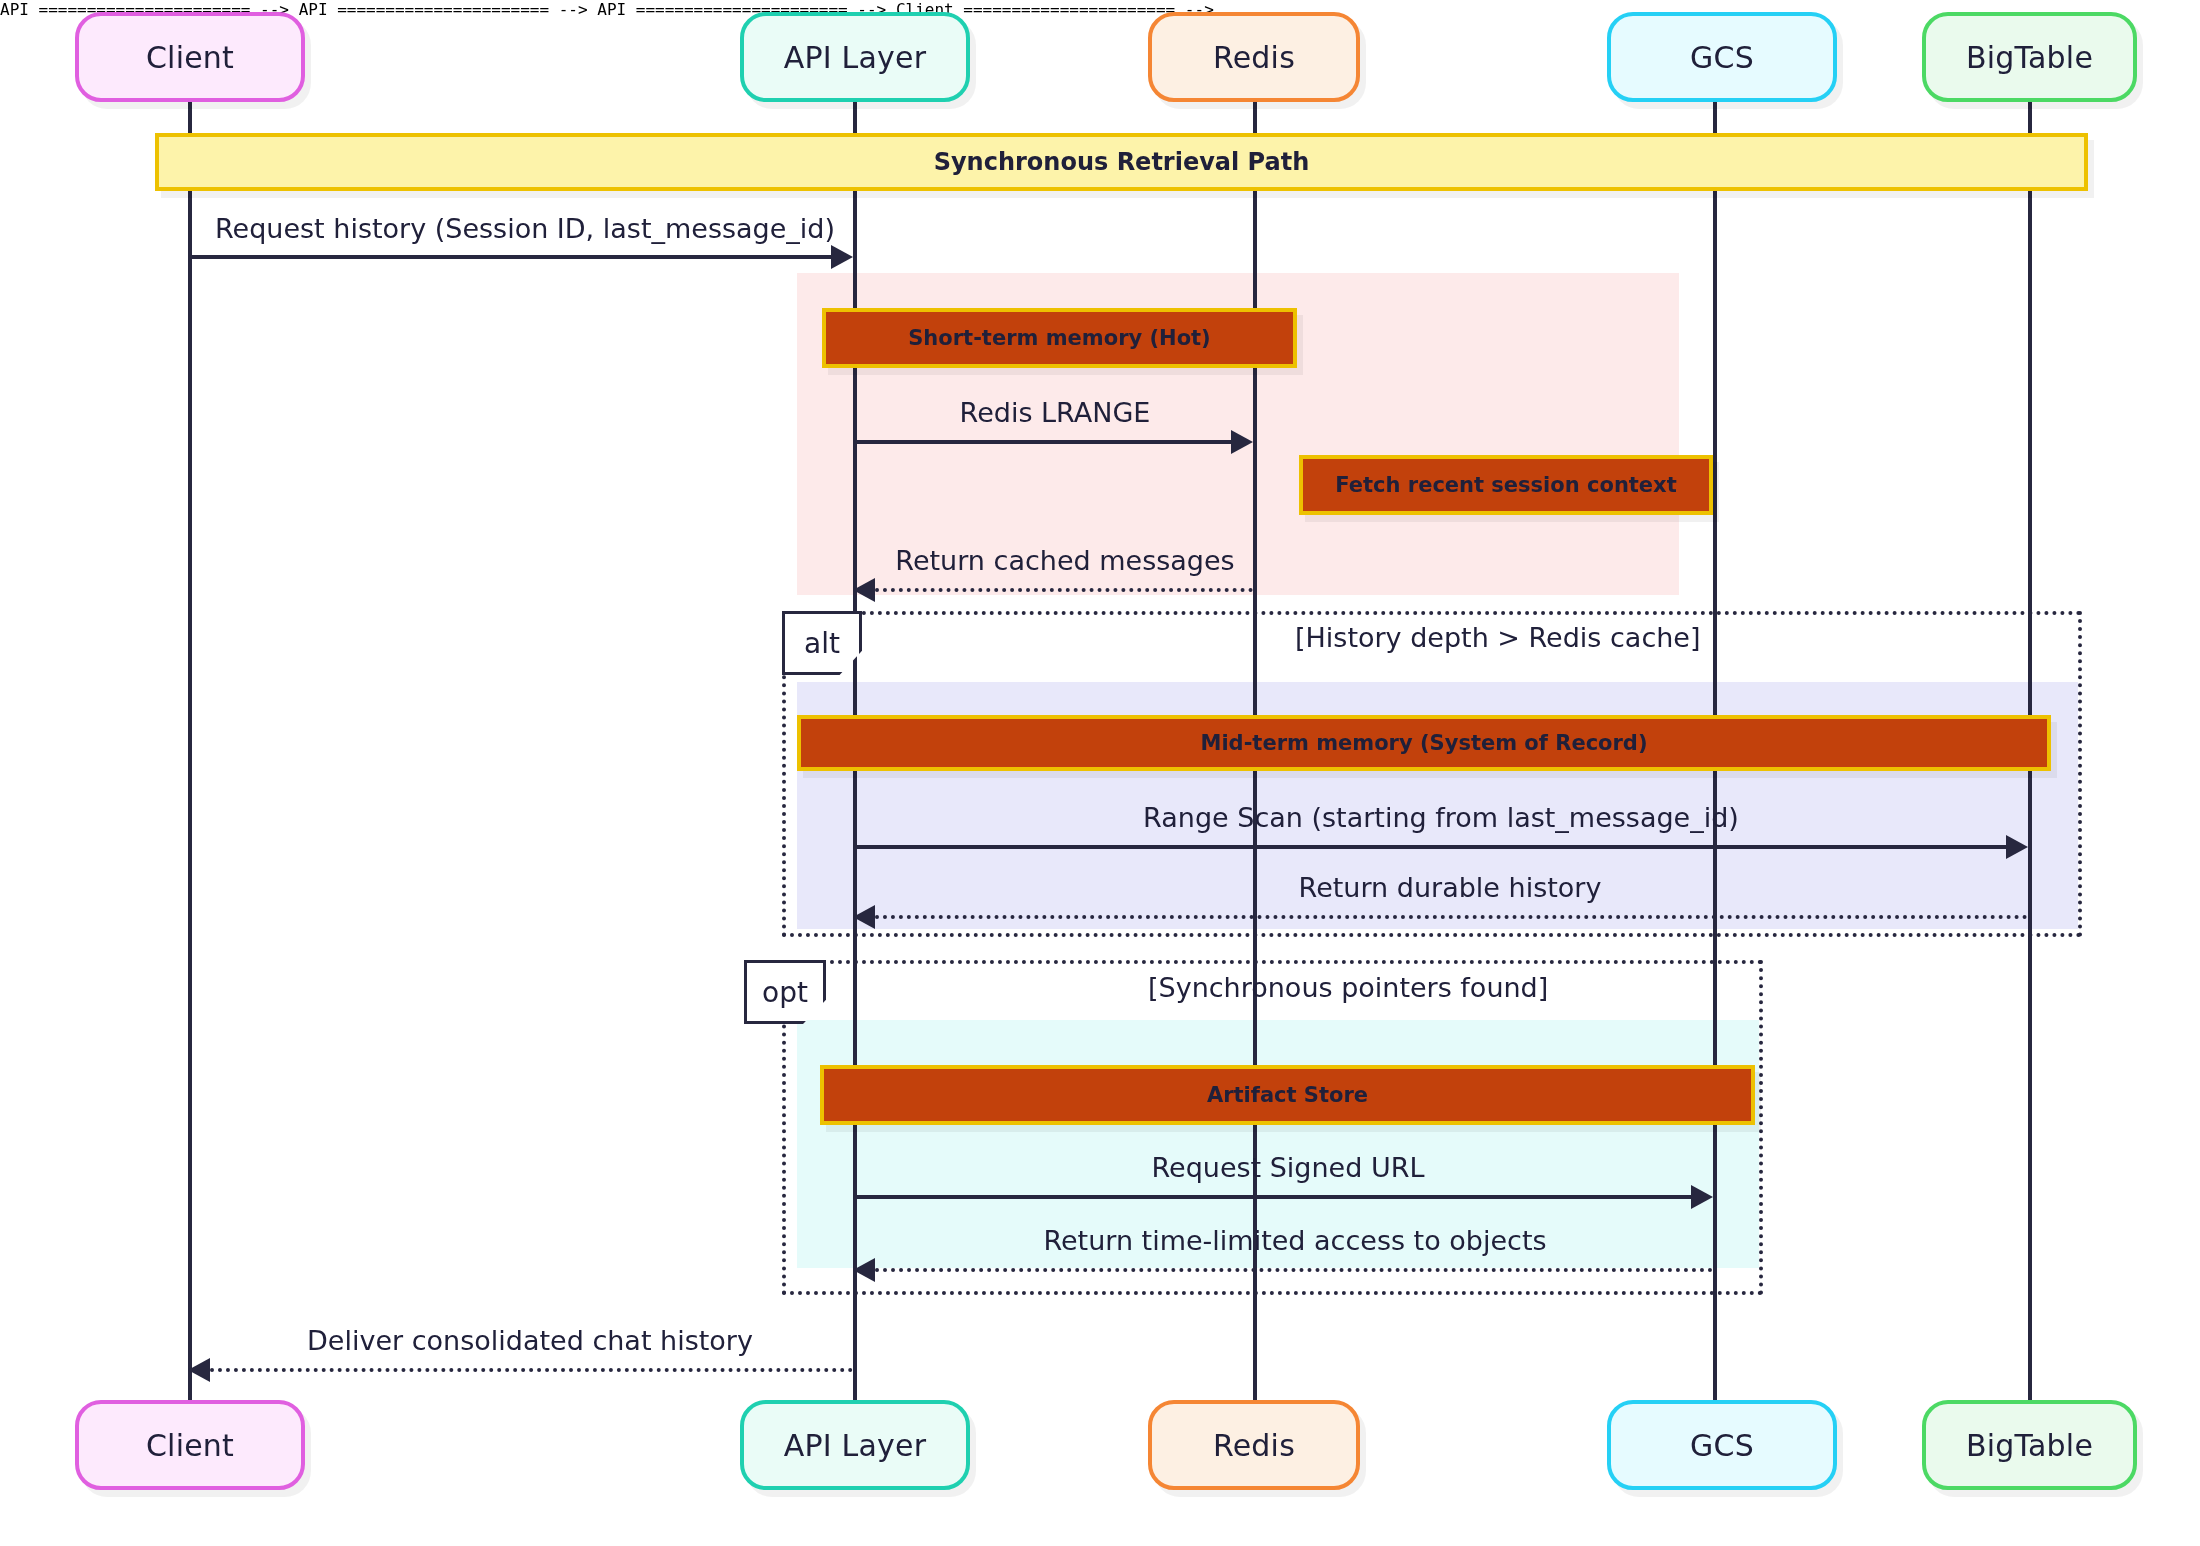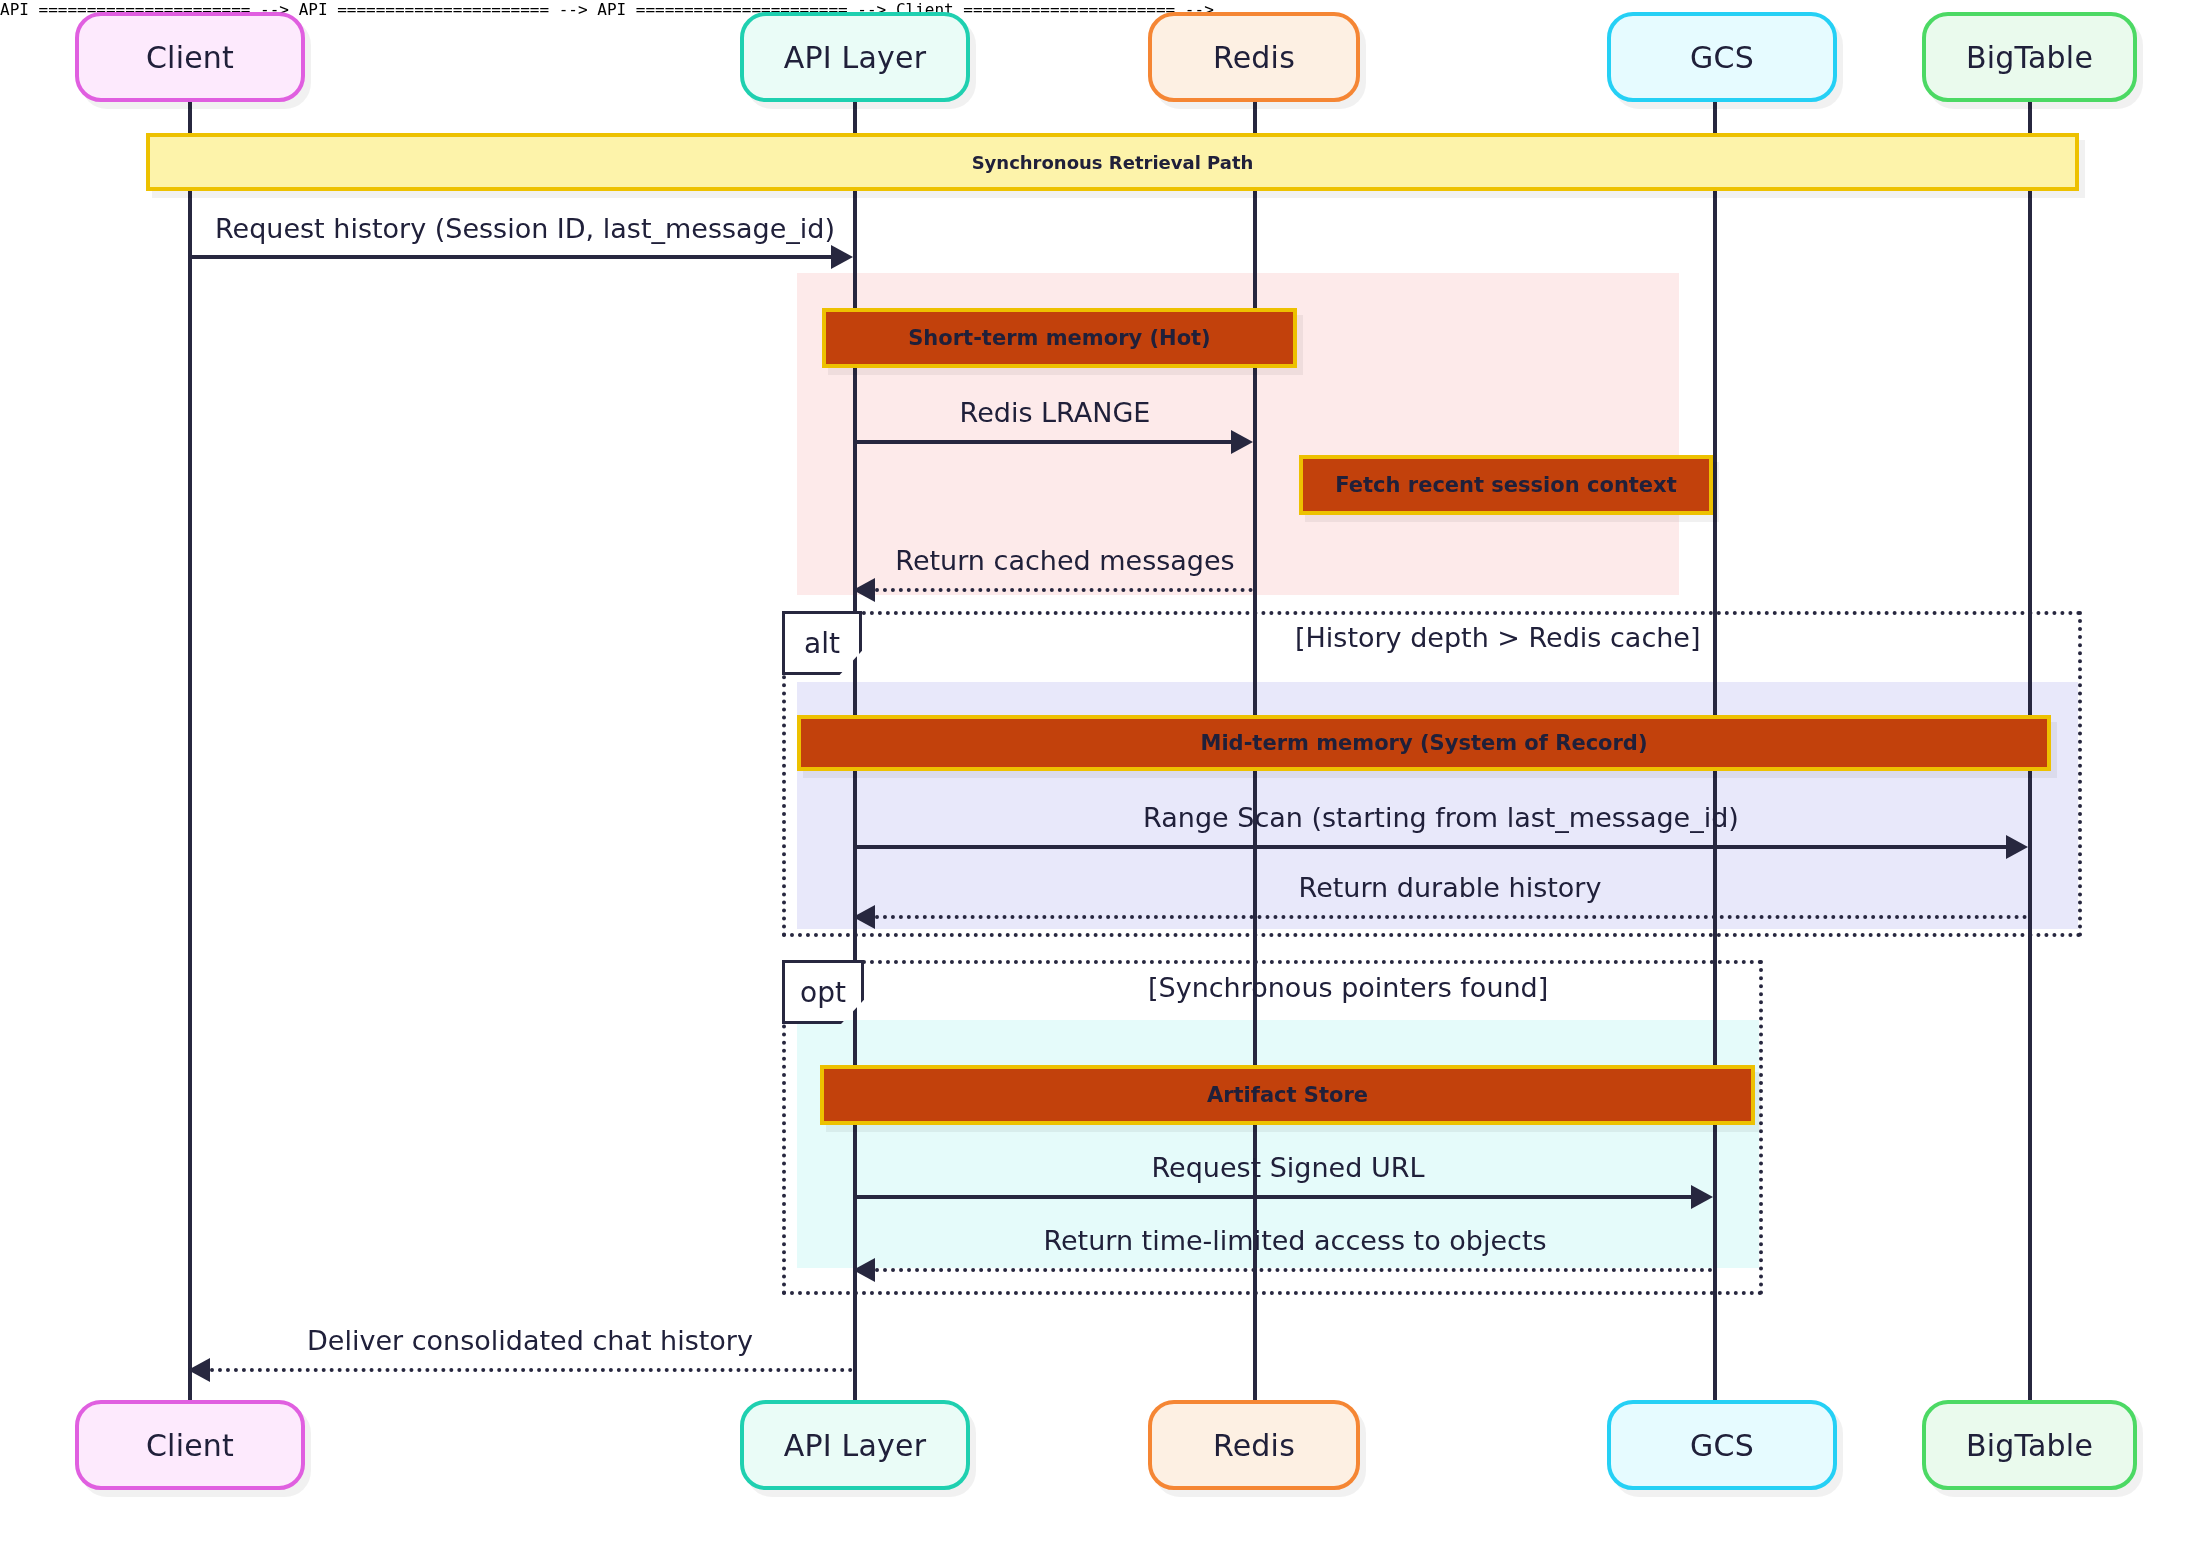--- a/index.html
+++ b/index.html
@@ -41,25 +41,26 @@
 
   
   .banner{
     position:absolute;
     box-sizing:border-box;
     background:#fdf3aa;
     border:4px solid #edc100;
     display:flex;
     align-items:center;
     justify-content:center;
-    font-size:18px;
+    font-size:24px;
     font-weight:bold;
     color:#20203a;
     box-shadow:6px 7px 0 0 rgba(0,0,0,0.055);
     font-family:"DejaVu Sans","Liberation Sans",sans-serif;
+    margin-left:9px;
   }
 
   
   .rectbg{position:absolute;}
 
   
   .fragment{
     position:absolute;
     box-sizing:border-box;
     border:4px dotted #27273f;
@@ -214,21 +215,21 @@
   <div class="arrow-line" style="left:855px;top:845px;width:1153px;"></div>
   <div class="arrow-head right" style="left:2006px;top:835px;"></div>
 
    API ====================== --&gt;
   <div class="msg-label" style="left:1450px;top:872px;">Return durable history</div>
   <div class="arrow-line dashed" style="left:875px;top:915px;width:1153px;"></div>
   <div class="arrow-head left" style="left:853px;top:905px;"></div>
 
   
   <div class="fragment" style="left:782px;top:960px;width:981px;height:335px;"></div>
-  <div class="frag-label" style="left:782px;top:960px;width:82px;height:64px;">
+  <div class="frag-label" style="left:744px;top:960px;width:82px;height:64px;">
     <span>opt</span>
   </div>
   <div class="frag-cond" style="left:1148px;top:972px;">[Synchronous pointers found]</div>
 
   
   <div class="note" style="left:820px;top:1065px;width:935px;height:60px;">
     <span>Artifact Store</span>
   </div>
 
   

